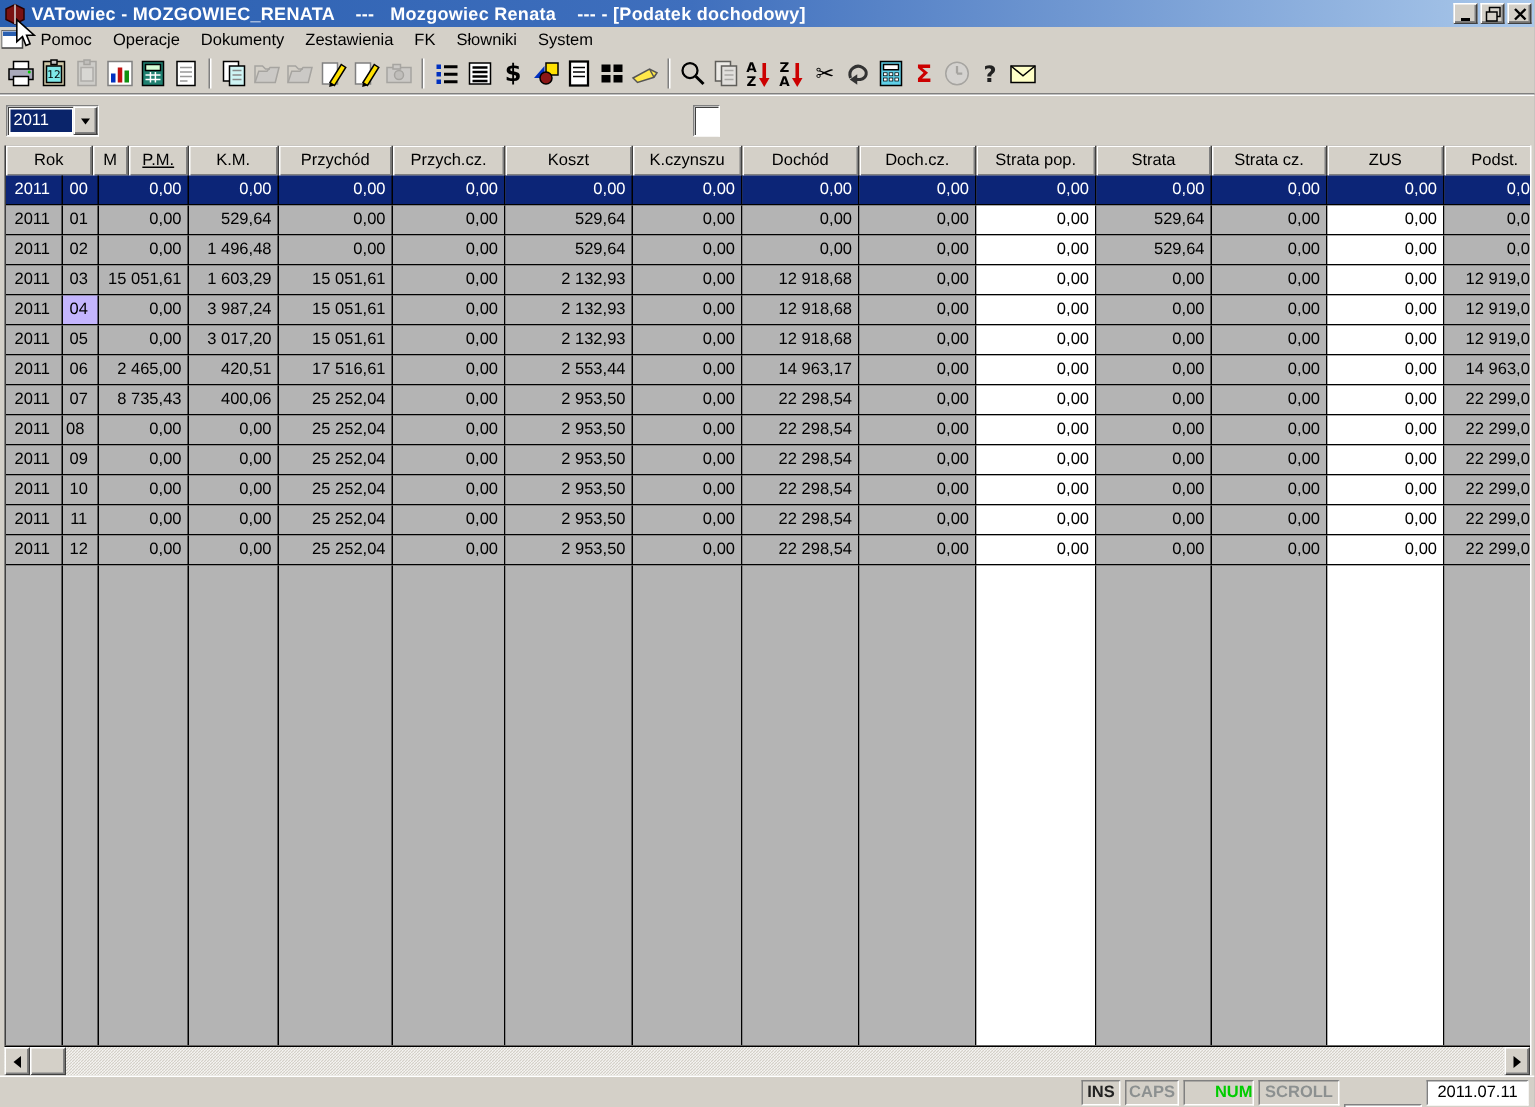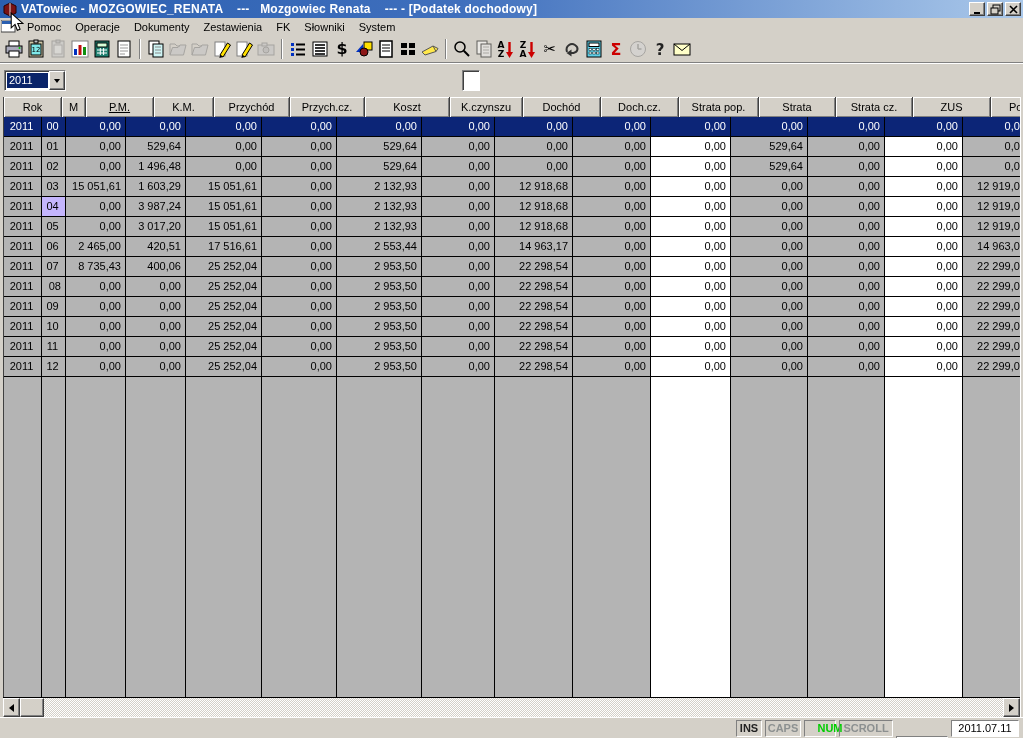--- a/index.html
+++ b/index.html
@@ -406,21 +406,21 @@
         <span class="arrow-down"></span>
       </span>
   </div>
   <div class="miniedit"></div>
 </div>
 
 <div class="grid">
   <div class="gridrow" id="grid-header" style="border-bottom:none;">
       <div class="hcell" style="width: 58px;">Rok</div>
       <div class="hcell" style="width: 24px;">M</div>
-      <div class="hcell" style="width: 68px; text-decoration: underline;">P.M.</div>
+      <div class="hcell" style="width: 40px; text-decoration: underline;">P.M.</div>
       <div class="hcell" style="width: 60px;">K.M.</div>
       <div class="hcell" style="width: 76px;">Przychód</div>
       <div class="hcell" style="width: 75px;">Przych.cz.</div>
       <div class="hcell" style="width: 85px;">Koszt</div>
       <div class="hcell" style="width: 73px;">K.czynszu</div>
       <div class="hcell" style="width: 78px;">Dochód</div>
       <div class="hcell" style="width: 78px;">Doch.cz.</div>
       <div class="hcell" style="width: 80px;">Strata pop.</div>
       <div class="hcell" style="width: 77px;">Strata</div>
       <div class="hcell" style="width: 77px;">Strata cz.</div>
@@ -559,21 +559,21 @@
         <div class="cell" style="width: 78px; text-align: right; background: rgb(180, 180, 180); color: rgb(0, 0, 0);">22 298,54</div>
         <div class="cell" style="width: 78px; text-align: right; background: rgb(180, 180, 180); color: rgb(0, 0, 0);">0,00</div>
         <div class="cell" style="width: 80px; text-align: right; background: rgb(255, 255, 255); color: rgb(0, 0, 0);">0,00</div>
         <div class="cell" style="width: 77px; text-align: right; background: rgb(180, 180, 180); color: rgb(0, 0, 0);">0,00</div>
         <div class="cell" style="width: 77px; text-align: right; background: rgb(180, 180, 180); color: rgb(0, 0, 0);">0,00</div>
         <div class="cell" style="width: 78px; text-align: right; background: rgb(255, 255, 255); color: rgb(0, 0, 0);">0,00</div>
         <div class="cell" style="width: 68px; text-align: right; background: rgb(180, 180, 180); color: rgb(0, 0, 0);">22 299,00</div>
       </div>
       <div class="gridrow">
         <div class="cell" style="width: 38px; text-align: center; background: rgb(180, 180, 180); color: rgb(0, 0, 0);">2011</div>
-        <div class="cell" style="width: 24px; text-align: right; background: rgb(180, 180, 180); color: rgb(0, 0, 0);">08</div>
+        <div class="cell" style="width: 24px; text-align: left; background: rgb(180, 180, 180); color: rgb(0, 0, 0);">08</div>
         <div class="cell" style="width: 60px; text-align: right; background: rgb(180, 180, 180); color: rgb(0, 0, 0);">0,00</div>
         <div class="cell" style="width: 60px; text-align: right; background: rgb(180, 180, 180); color: rgb(0, 0, 0);">0,00</div>
         <div class="cell" style="width: 76px; text-align: right; background: rgb(180, 180, 180); color: rgb(0, 0, 0);">25 252,04</div>
         <div class="cell" style="width: 75px; text-align: right; background: rgb(180, 180, 180); color: rgb(0, 0, 0);">0,00</div>
         <div class="cell" style="width: 85px; text-align: right; background: rgb(180, 180, 180); color: rgb(0, 0, 0);">2 953,50</div>
         <div class="cell" style="width: 73px; text-align: right; background: rgb(180, 180, 180); color: rgb(0, 0, 0);">0,00</div>
         <div class="cell" style="width: 78px; text-align: right; background: rgb(180, 180, 180); color: rgb(0, 0, 0);">22 298,54</div>
         <div class="cell" style="width: 78px; text-align: right; background: rgb(180, 180, 180); color: rgb(0, 0, 0);">0,00</div>
         <div class="cell" style="width: 80px; text-align: right; background: rgb(255, 255, 255); color: rgb(0, 0, 0);">0,00</div>
         <div class="cell" style="width: 77px; text-align: right; background: rgb(180, 180, 180); color: rgb(0, 0, 0);">0,00</div>
@@ -678,21 +678,21 @@
   <div class="strack"></div>
   <div class="sbtn">
       <span class="arrow-right"></span>
     </div>
 </div>
 
 <div class="statusbar">
   <div id="kbd-indicators" style="display:flex; gap:3px;">
       <div class="spanel" style="width: 26px; color: rgb(34, 34, 34);">INS</div>
       <div class="spanel" style="width: 36px; color: rgb(140, 144, 144);">CAPS</div>
-      <div class="spanel" style="width: 32px; color: rgb(0, 204, 0); padding-left: 20px;">NUM</div>
+      <div class="spanel" style="width: 47px; color: rgb(0, 204, 0); padding-left: 20px;">NUM</div>
       <div class="spanel" style="width: 54px; color: rgb(140, 144, 144);">SCROLL</div>
     </div>
   <div class="spanel white" style="width:52px;margin-top:32px;">00:11:38</div>
   <div class="spanel white" style="width:68px;">2011.07.11</div>
 </div>
 
 <svg class="cursor" viewBox="0 0 13 19">
   <path d="M1 1 L1 15 L4.6 11.8 L6.8 17.4 L9.4 16.3 L7.2 10.9 L12 10.9 Z" fill="#fff" stroke="#000" stroke-width="1"></path>
 </svg>
 

